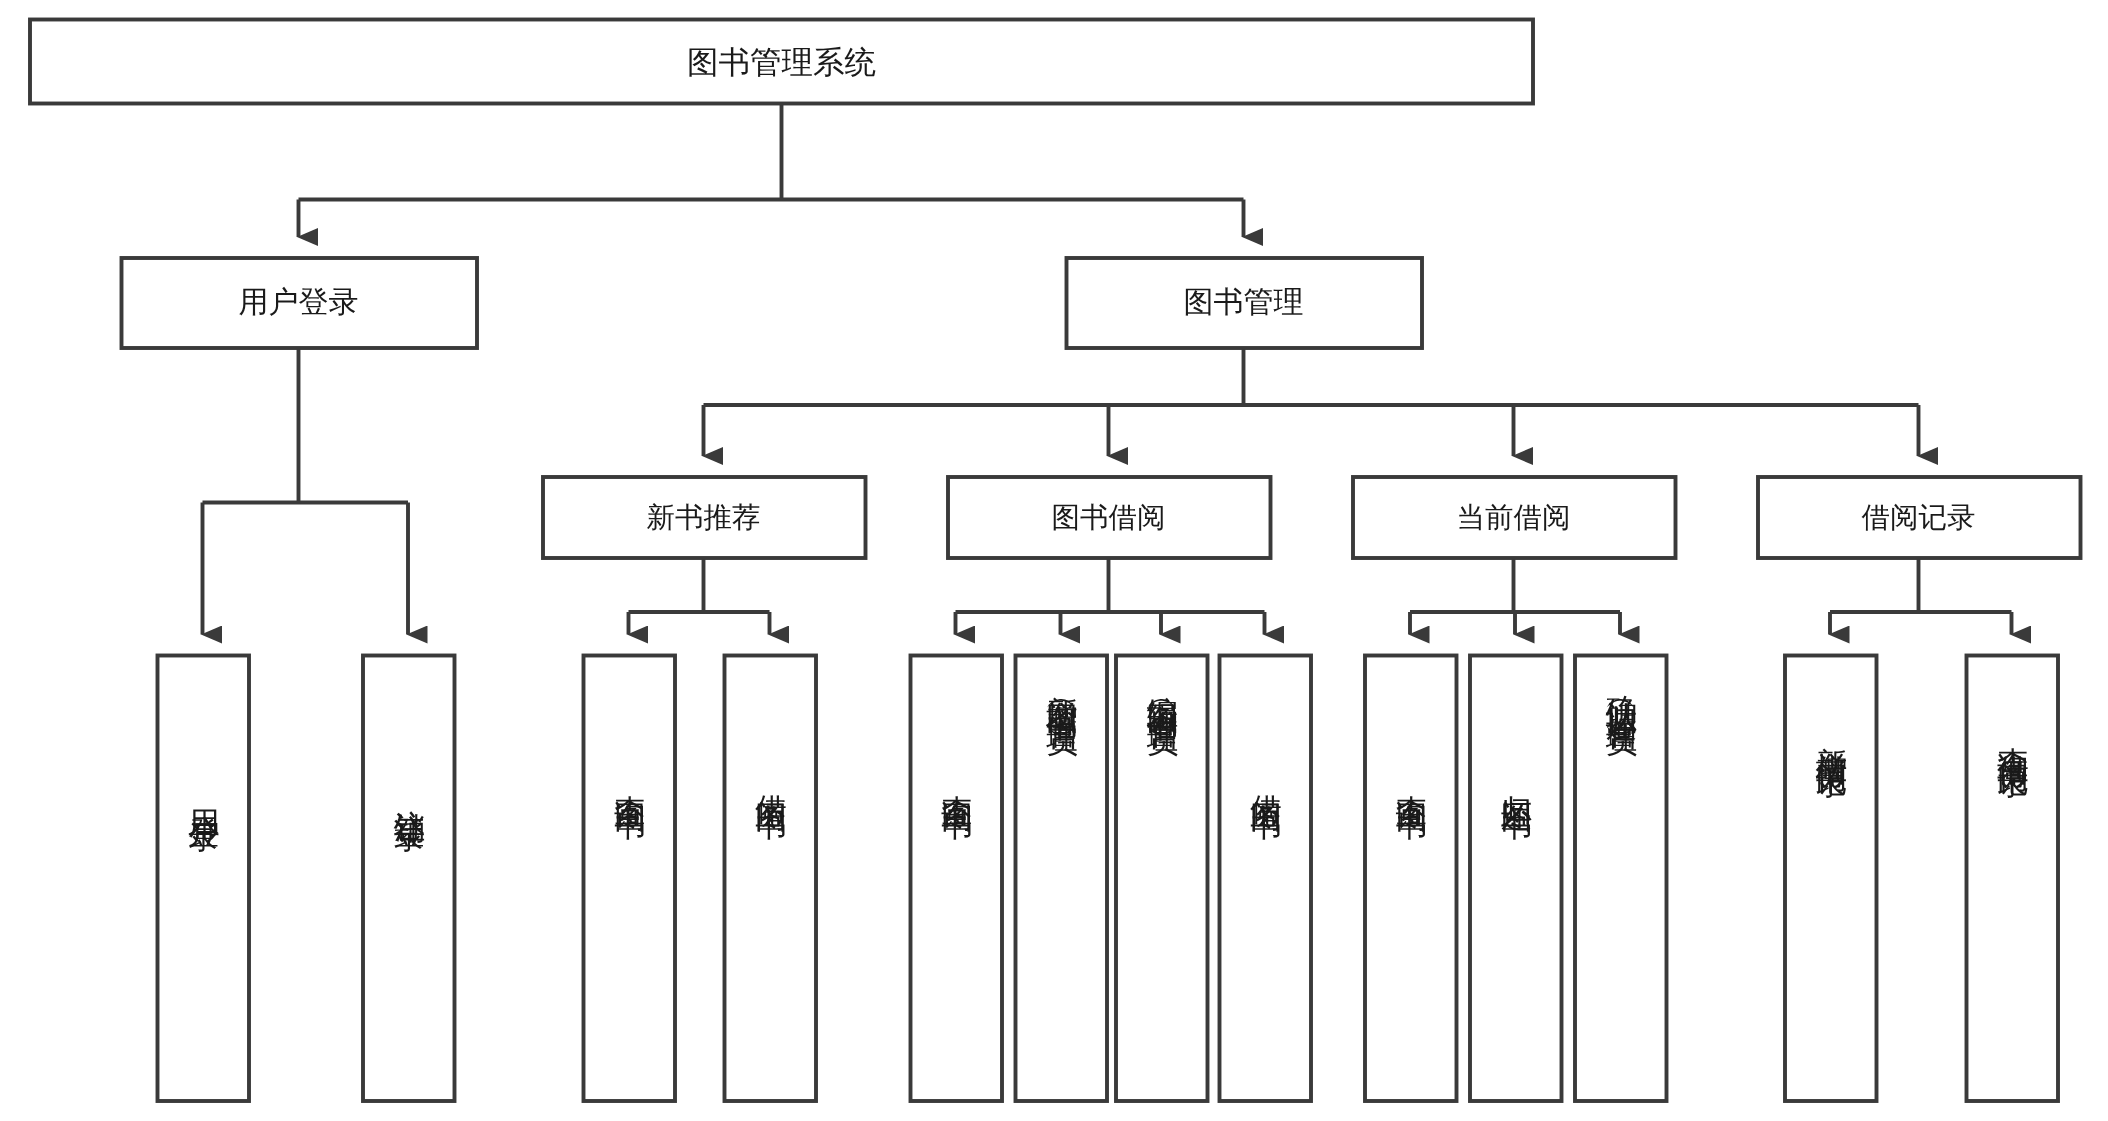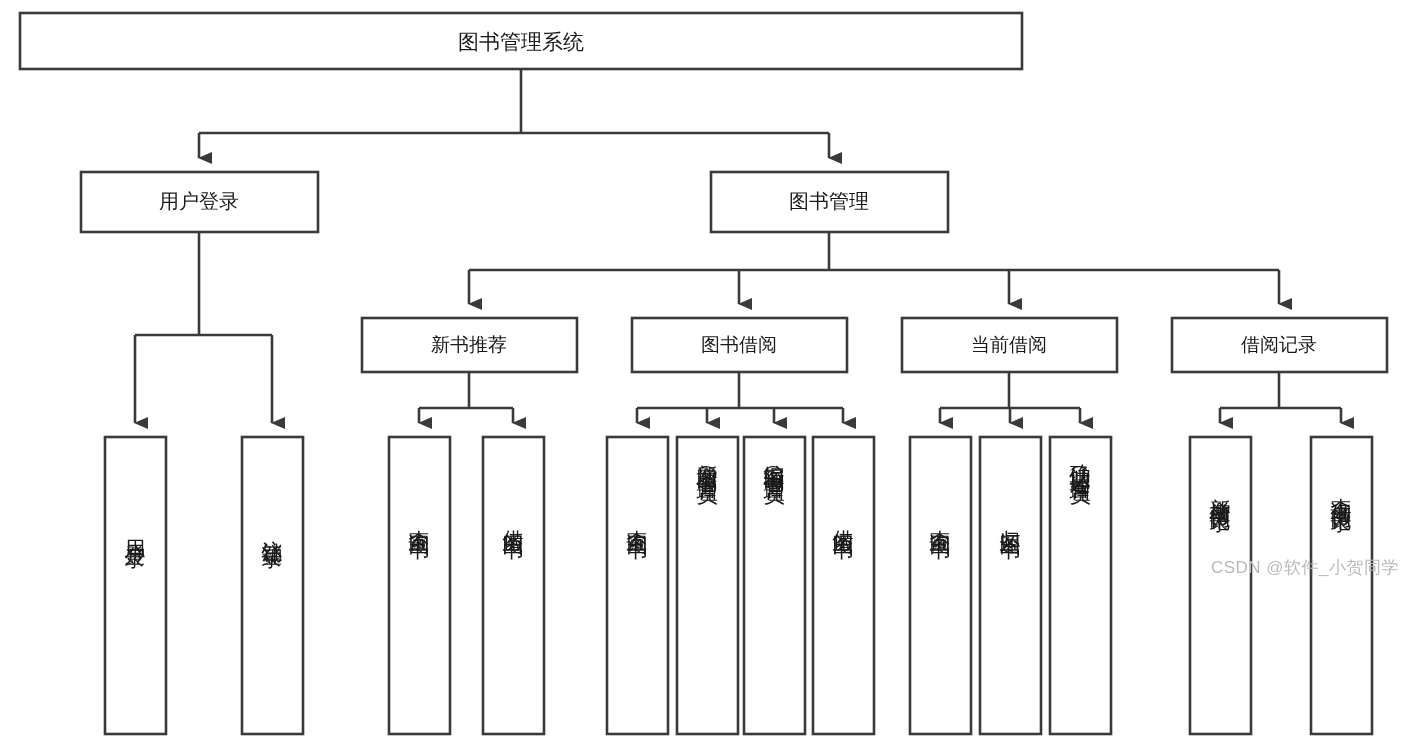--- a/index.html
+++ b/index.html
@@ -220,14 +220,13 @@
   <div class="leaf-text-wrap" style="left:1050px; top:437px; width:61px; height:297px;">
     <span class="leaf-text" style="margin-top:10px;">确认归还（管理员）</span>
   </div>
   <div class="leaf-text-wrap" style="left:1190px; top:437px; width:61px; height:297px;">
     <span class="leaf-text" style="margin-top:44px;">新增借阅记录</span>
   </div>
   <div class="leaf-text-wrap" style="left:1311px; top:437px; width:61px; height:297px;">
     <span class="leaf-text" style="margin-top:44px;">查询借阅记录</span>
   </div>
 
-  <div class="watermark">CSDN @软件_小贺同学</div>
 </div>
 
 </body></html>

